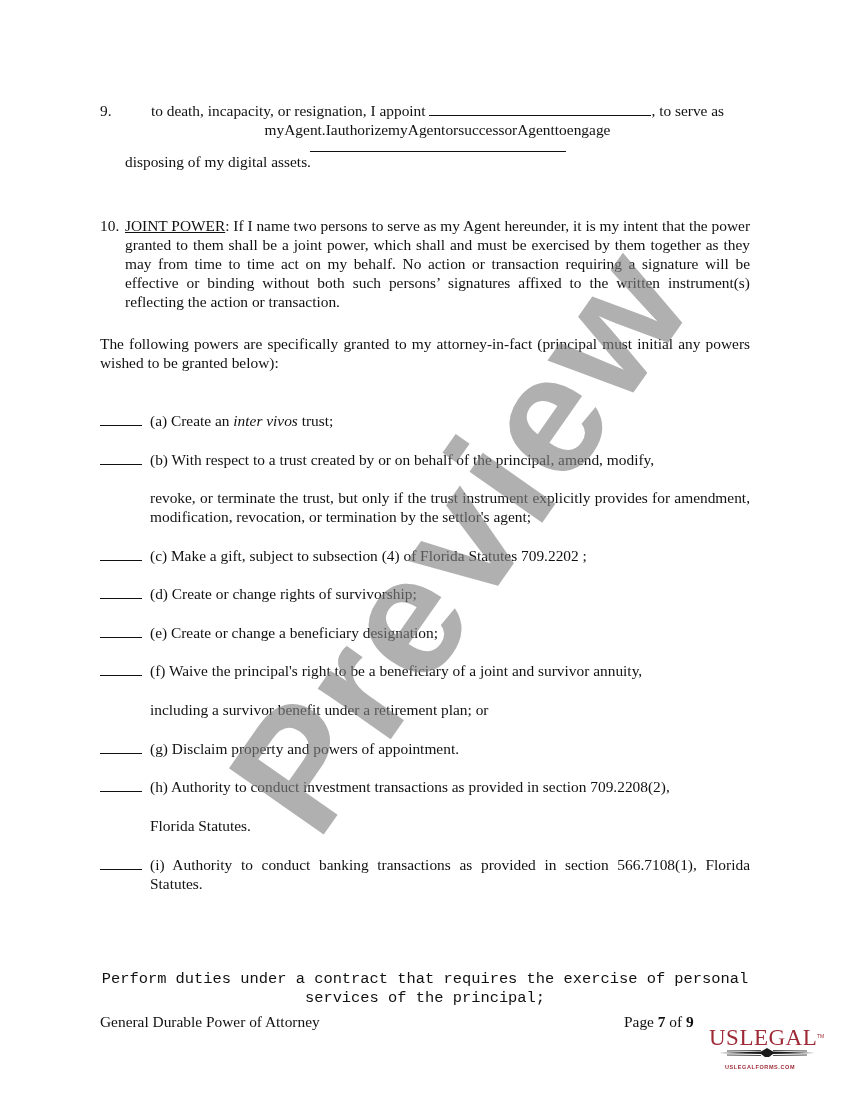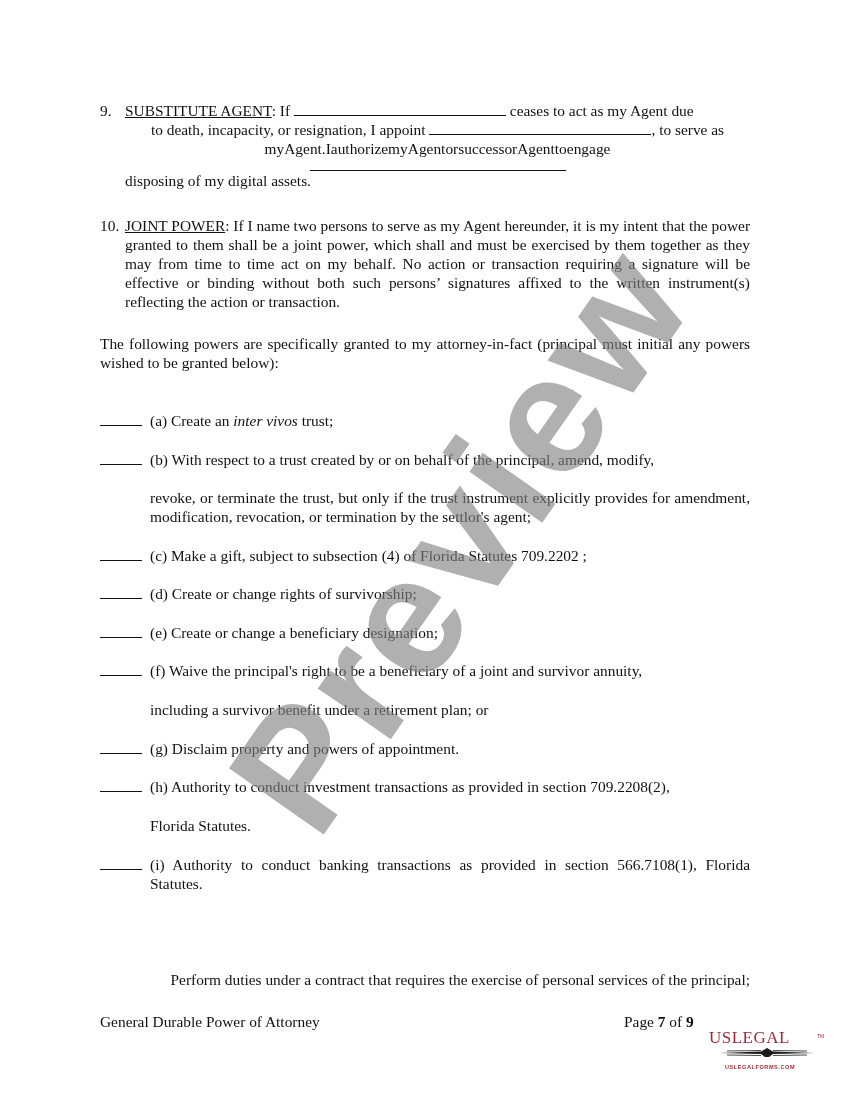--- a/index.html
+++ b/index.html
@@ -29,21 +29,21 @@
     .cont { position: absolute; left: 150px; width: 600px; text-align: justify; }
     .cont.last-left { text-align-last: left; }
 
     .footer-left { position: absolute; left: 100px; top: 1012px; }
     .footer-right { position: absolute; left: 624px; top: 1012px; }
     .footer-right b { font-weight: bold; }
 
     .logo { position: absolute; left: 707px; top: 1027px; width: 115px; height: 40px; }
     .logo-text {
       font-family: "Liberation Serif", serif;
-      font-size: 17px;
+      font-size: 23px;
       color: #9e2a36;
       letter-spacing: 0.5px;
       line-height: 22px;
       position: absolute; left: 2px; top: 0;
     }
     .logo-tm { position: absolute; left: 110px; top: 0px; font-size: 5px; color: #9e2a36; font-family: "Liberation Sans", sans-serif; }
     .logo-url {
       position: absolute; left: 18px; top: 31px;
       font-family: "Liberation Sans", sans-serif; font-size: 5.5px; color: #9e2a36; letter-spacing: 0.6px; font-weight: bold;
     }
@@ -66,25 +66,20 @@
     }
   </style>
 </head>
 <body>
 
 <div class="page">
 
   <div class="numbered" style="top:101px;">
     <span class="num">9.</span>
     <div class="body">
-      <div>
-        <span class="u">SUBSTITUTE AGENT</span><span>: If</span>
-        <span class="blank" style="width:212px;"></span>
-        <span>ceases to act as my Agent due</span>
-      </div>
       <div class="justify-line">
         <span><span>to death, incapacity, or resignation, I appoint</span>
         <span class="blank" style="width:222px;"></span><span>, to serve as</span></span>
       </div>
       <div class="justify-line">
         <span>my</span>
         <span>Agent.</span>
         <span>I</span>
         <span>authorize</span>
         <span>my</span>
@@ -154,21 +149,21 @@
     <span class="line-blank"></span>
     <div class="text">(h) Authority to conduct investment transactions as provided in section 709.2208(2),</div>
   </div>
   <div class="cont last-left" style="top:816px;">Florida Statutes.</div>
 
   <div class="item" style="top:855px;">
     <span class="line-blank"></span>
     <div class="text">(i) Authority to conduct banking transactions as provided in section 566.7108(1), Florida Statutes.</div>
   </div>
 
-  <div class="para" style="top:970px; text-align:right;">Perform duties under a contract that requires the exercise of personal services of the principal;</div>
+  <div class="para" style="top:970px; text-align:center;font-family:Liberation Mono, monospace;">Perform duties under a contract that requires the exercise of personal services of the principal;</div>
 
   <div class="footer-left">General Durable Power of Attorney</div>
   <div class="footer-right">
     <span>Page </span><b>7</b><span> of </span><b>9</b>
   </div>
 
   <div class="logo">
     <span class="logo-text">USLEGAL</span>
     <span class="logo-tm">TM</span>
     <svg class="logo-eagle" viewBox="0 0 100 10">

